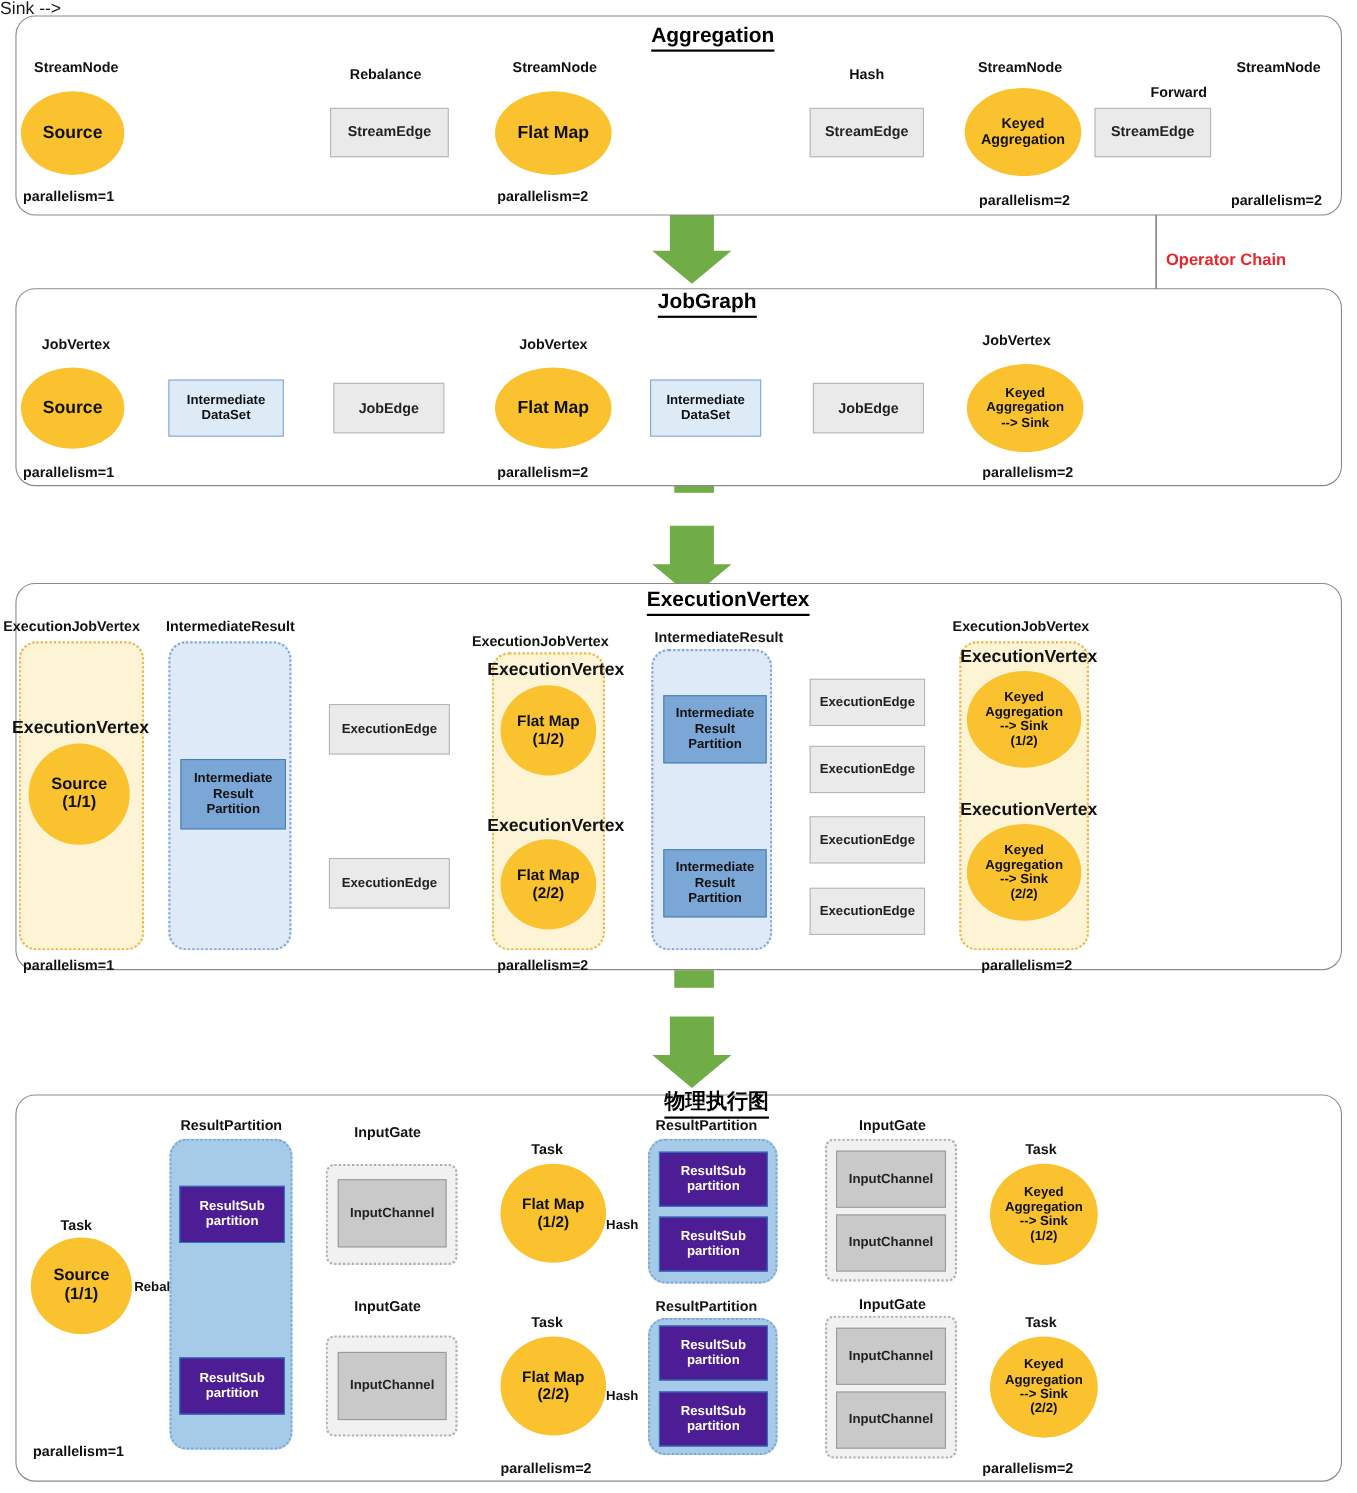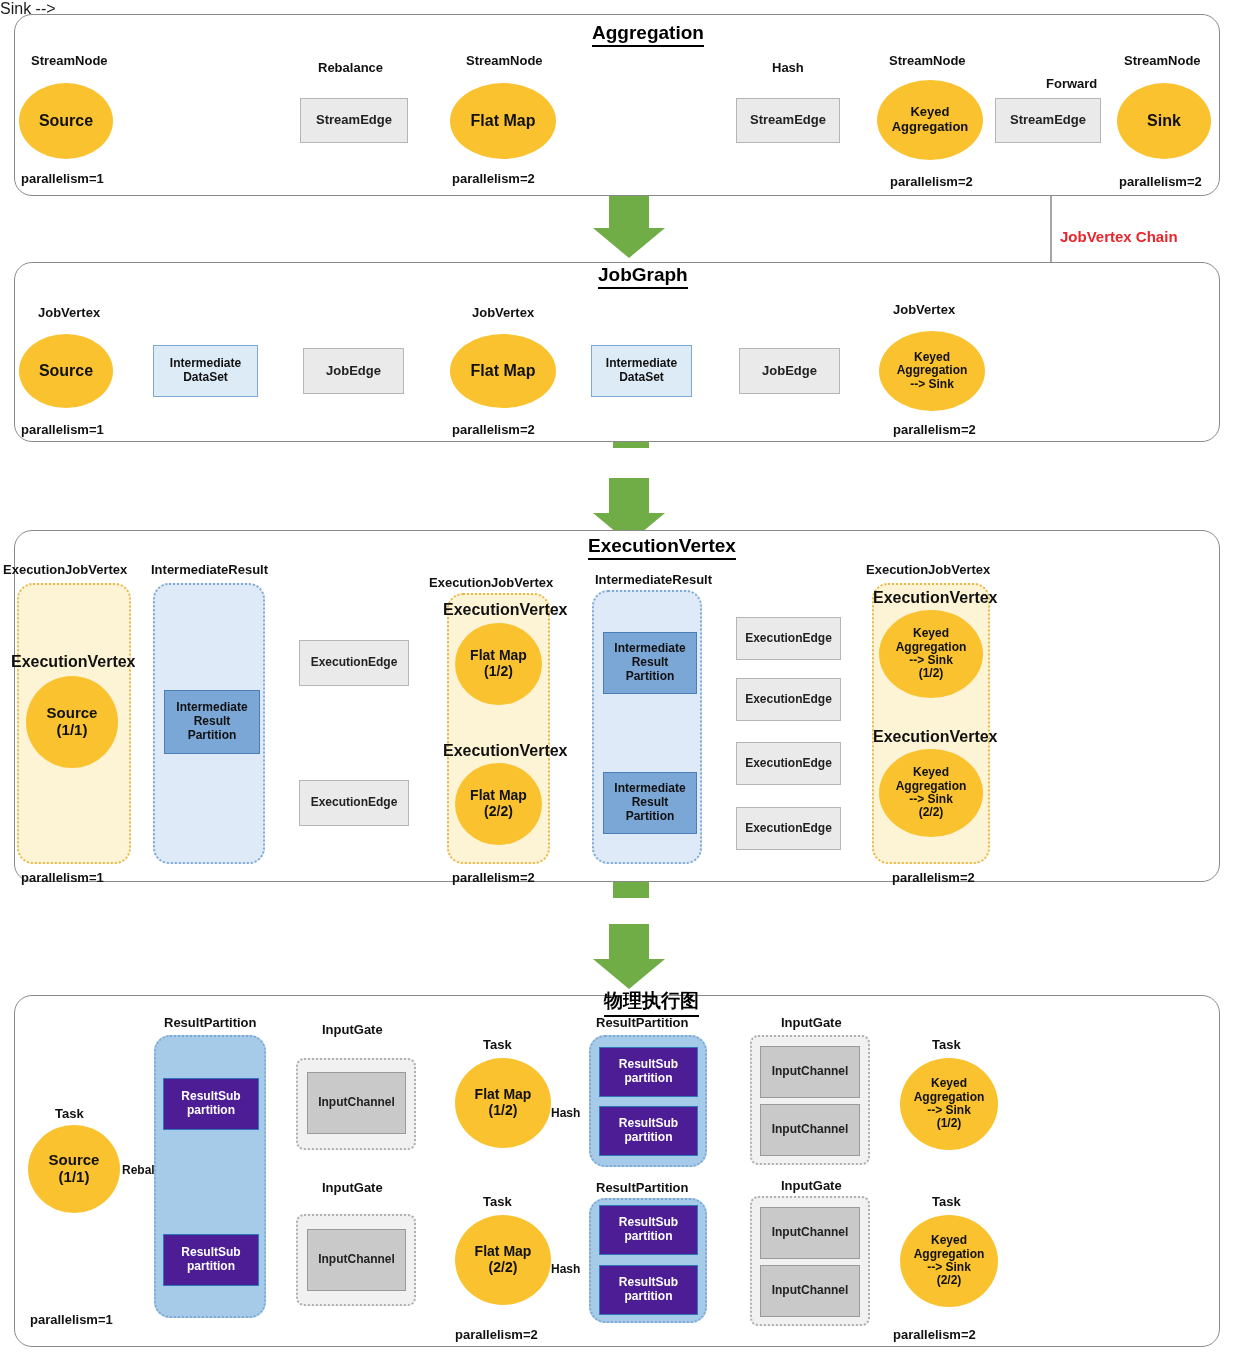--- a/index.html
+++ b/index.html
@@ -279,27 +279,24 @@
   <div class="lbl-par" style="left:890px; top:174px;">parallelism=2</div>
 
   
   <div class="lbl" style="left:1020px; top:76px;margin-left:26px;">Forward</div>
   <div class="box box-grey" style="left:995px; top:98px; width:106px; height:45px; font-size:13px;">
     <span>StreamEdge</span>
   </div>
 
   
   <div class="lbl" style="left:1124px; top:53px;">StreamNode</div>
-  <div class="ellipse" style="left:1117px; top:83px; width:94px; height:76px; font-size:16px;">
-    <span>Sink</span>
-  </div>
   <div class="lbl-par" style="left:1119px; top:174px;">parallelism=2</div>
 
   
-  <div class="lbl-red" style="left:1060px; top:228px;">JobVertex Chain</div>
+  <div class="lbl-red" style="left:1060px; top:228px;">Operator Chain</div>
 
   
   
   
   <div class="panel" style="left:14px; top:262px; width:1206px; height:180px;"></div>
   <div class="panel-title" style="left:598px; top:264px;">JobGraph</div>
 
   
   <div class="lbl" style="left:38px; top:305px;">JobVertex</div>
   <div class="ellipse" style="left:19px; top:334px; width:94px; height:74px; font-size:16px;">

